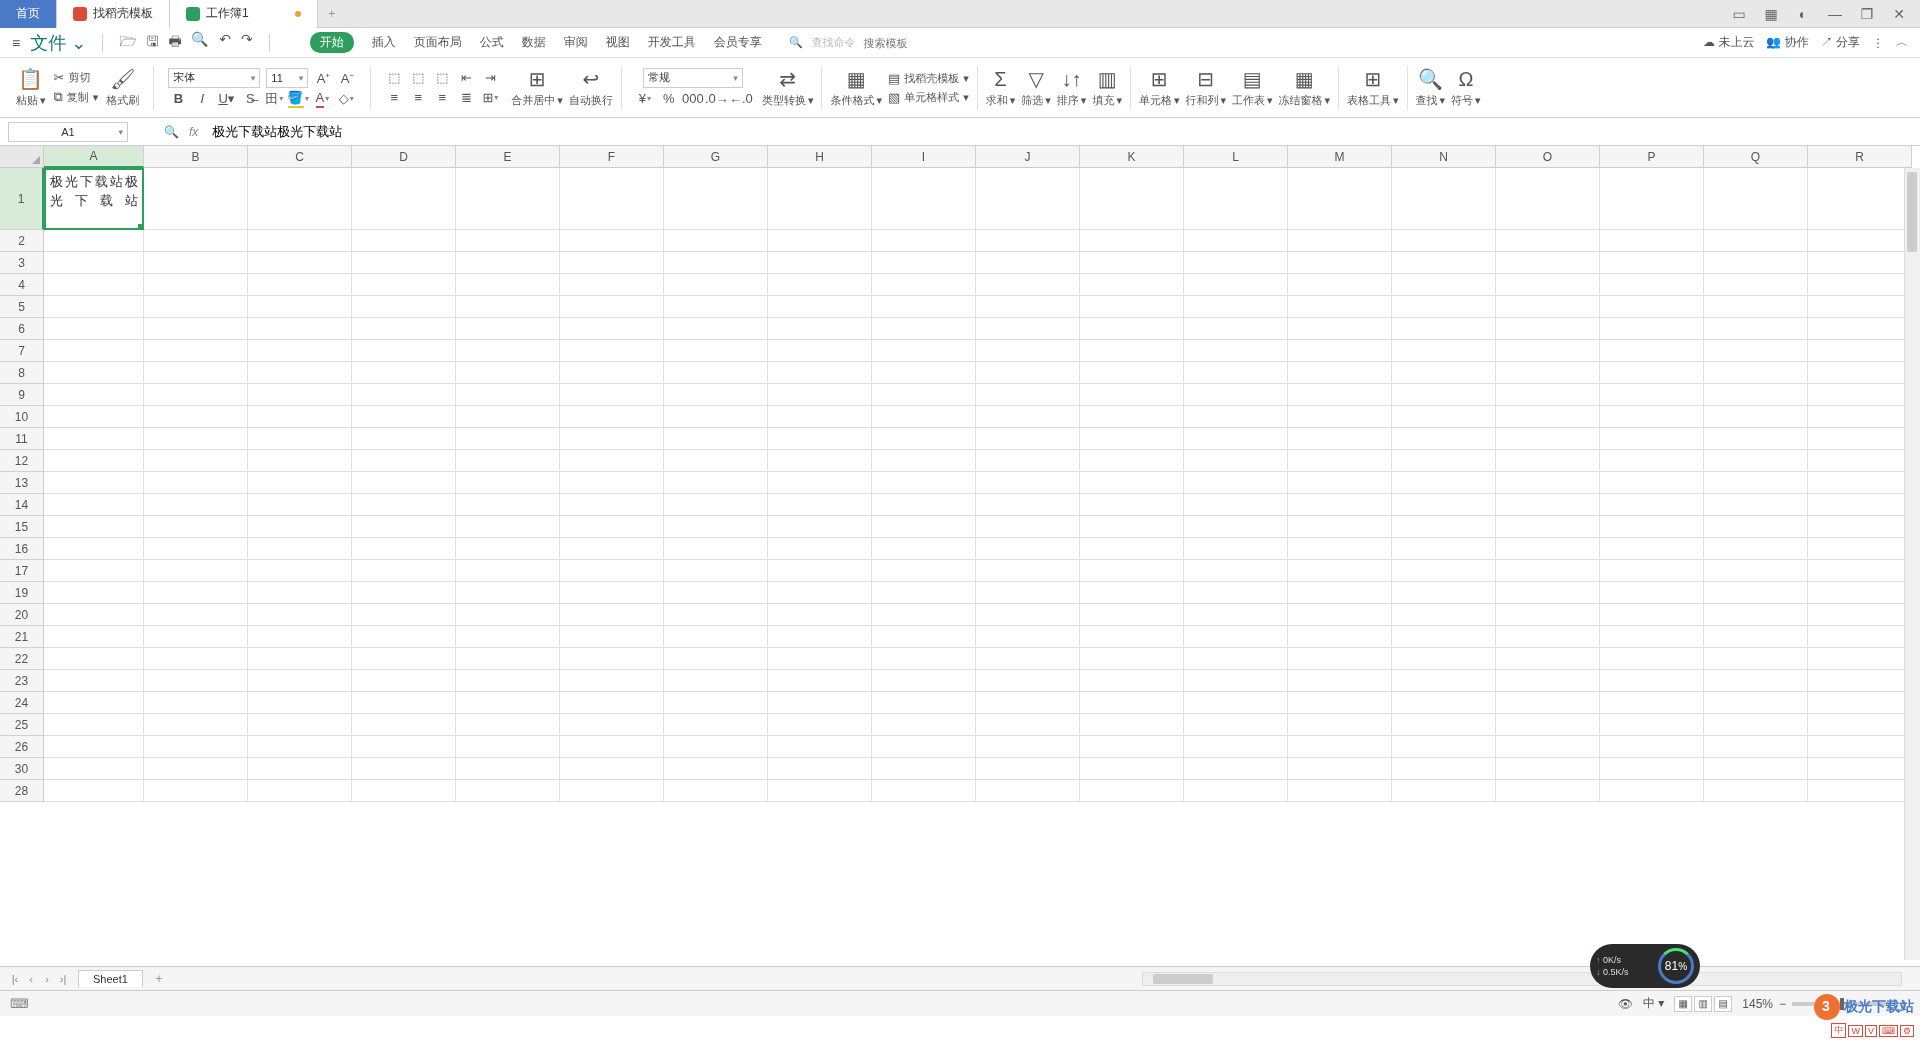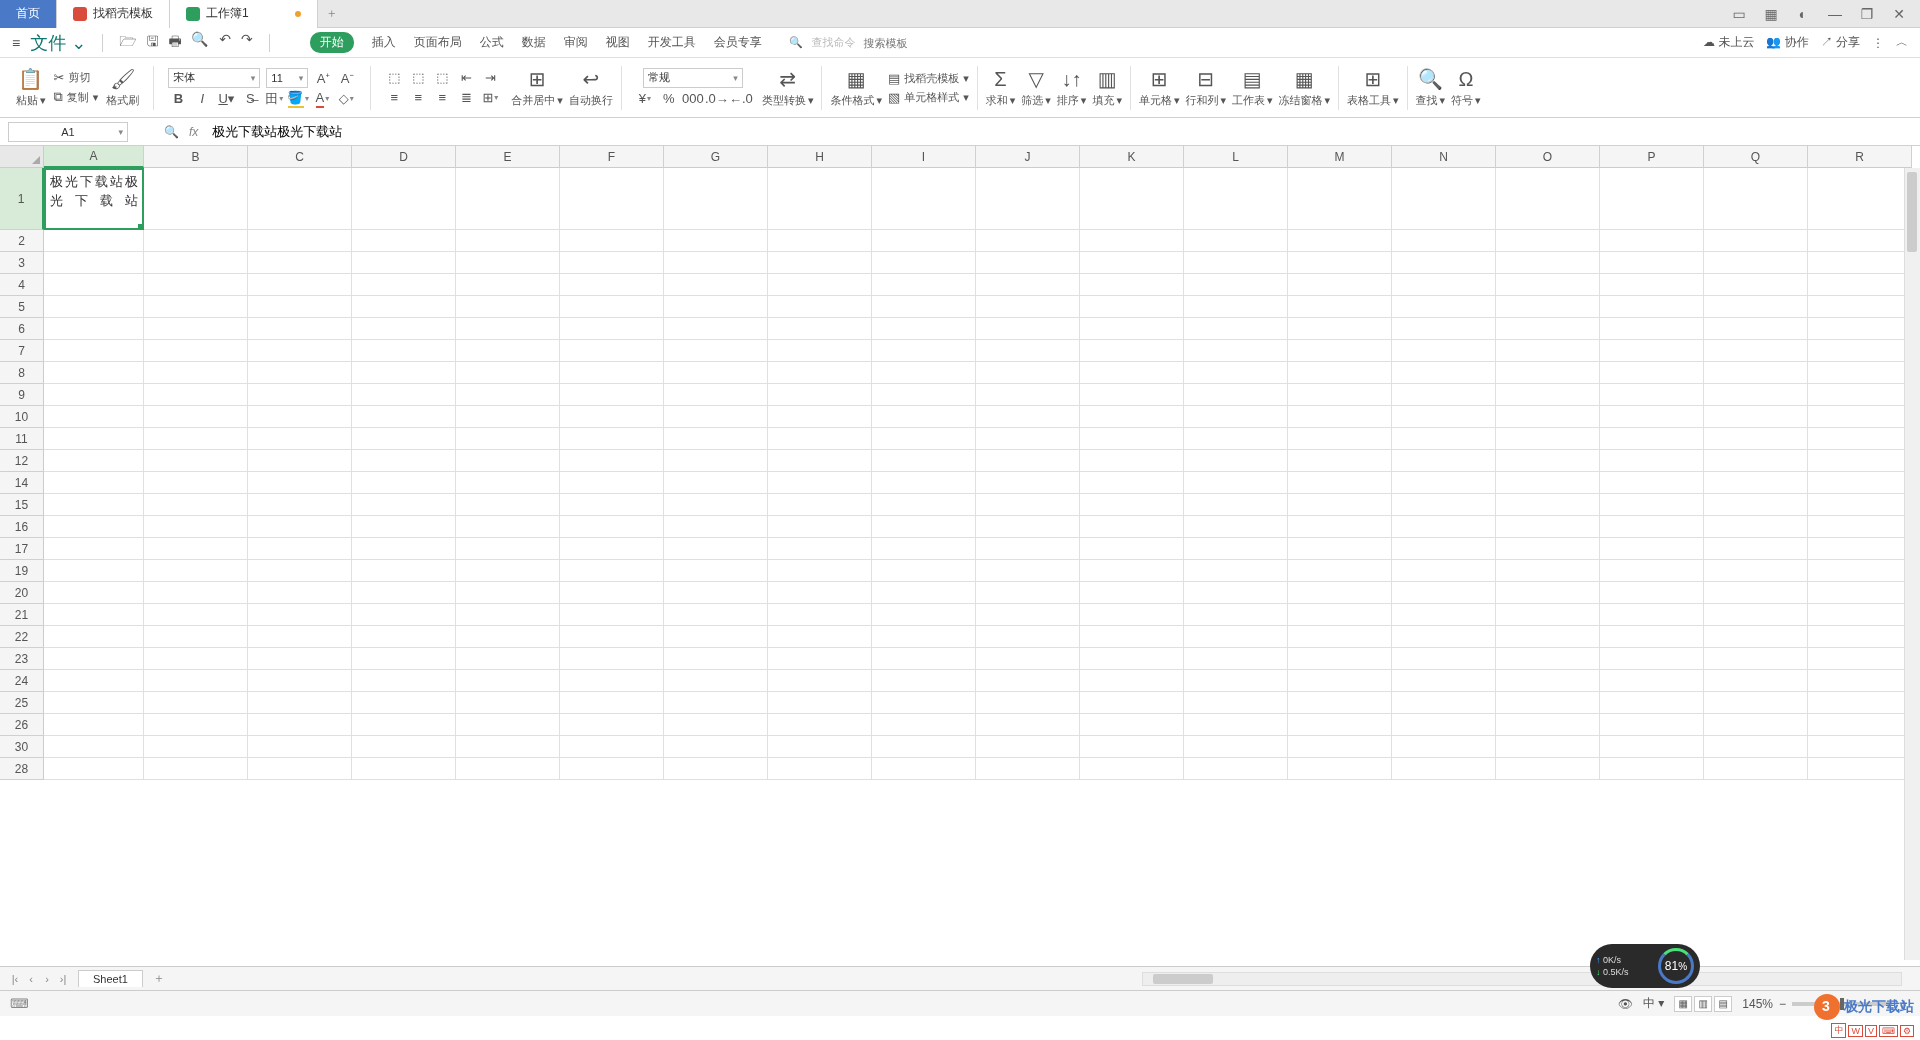--- a/index.html
+++ b/index.html
@@ -617,20 +617,41 @@
           <div class="cell " style="width:104px"></div>
           <div class="cell " style="width:104px"></div>
           <div class="cell " style="width:104px"></div>
           <div class="cell " style="width:104px"></div>
           <div class="cell " style="width:104px"></div>
           <div class="cell " style="width:104px"></div>
           <div class="cell " style="width:104px"></div>
           <div class="cell " style="width:104px"></div>
         </div>
         <div class="row ">
+          <div class="rh ">13</div>
+          <div class="cell " style="width:100px"></div>
+          <div class="cell " style="width:104px"></div>
+          <div class="cell " style="width:104px"></div>
+          <div class="cell " style="width:104px"></div>
+          <div class="cell " style="width:104px"></div>
+          <div class="cell " style="width:104px"></div>
+          <div class="cell " style="width:104px"></div>
+          <div class="cell " style="width:104px"></div>
+          <div class="cell " style="width:104px"></div>
+          <div class="cell " style="width:104px"></div>
+          <div class="cell " style="width:104px"></div>
+          <div class="cell " style="width:104px"></div>
+          <div class="cell " style="width:104px"></div>
+          <div class="cell " style="width:104px"></div>
+          <div class="cell " style="width:104px"></div>
+          <div class="cell " style="width:104px"></div>
+          <div class="cell " style="width:104px"></div>
+          <div class="cell " style="width:104px"></div>
+        </div>
+        <div class="row ">
           <div class="rh ">14</div>
           <div class="cell " style="width:100px"></div>
           <div class="cell " style="width:104px"></div>
           <div class="cell " style="width:104px"></div>
           <div class="cell " style="width:104px"></div>
           <div class="cell " style="width:104px"></div>
           <div class="cell " style="width:104px"></div>
           <div class="cell " style="width:104px"></div>
           <div class="cell " style="width:104px"></div>
           <div class="cell " style="width:104px"></div>

